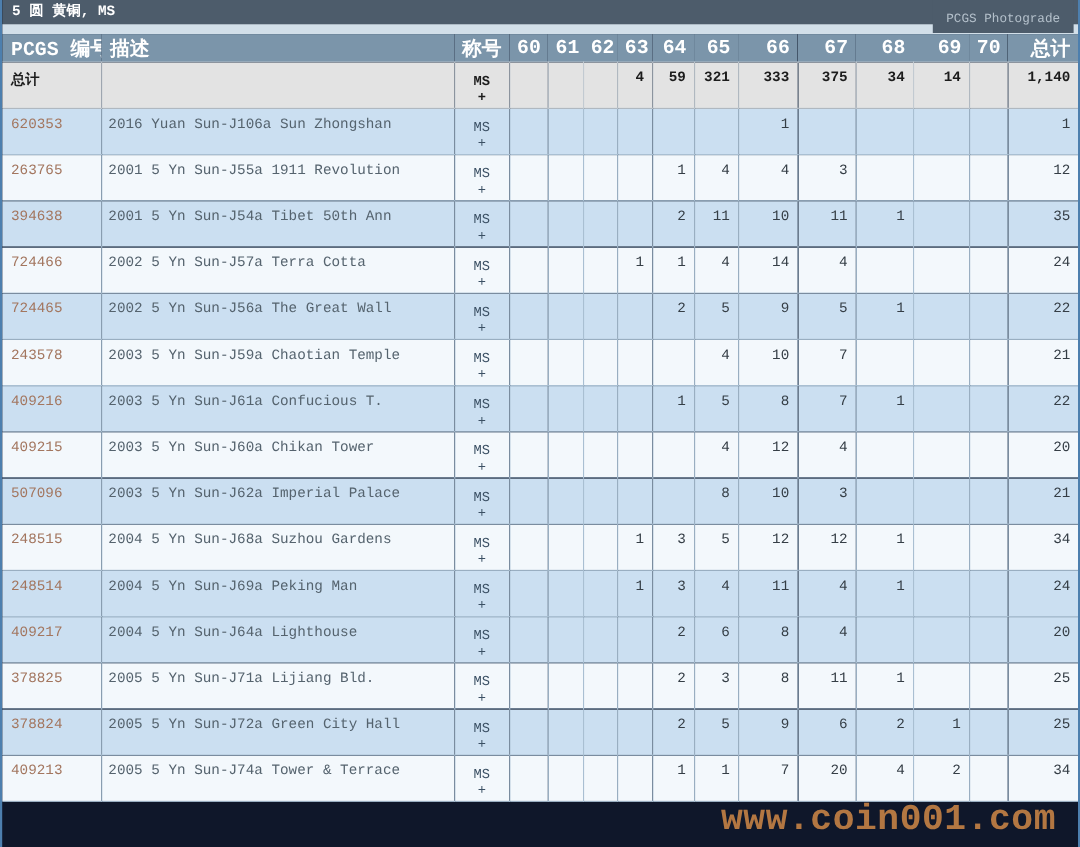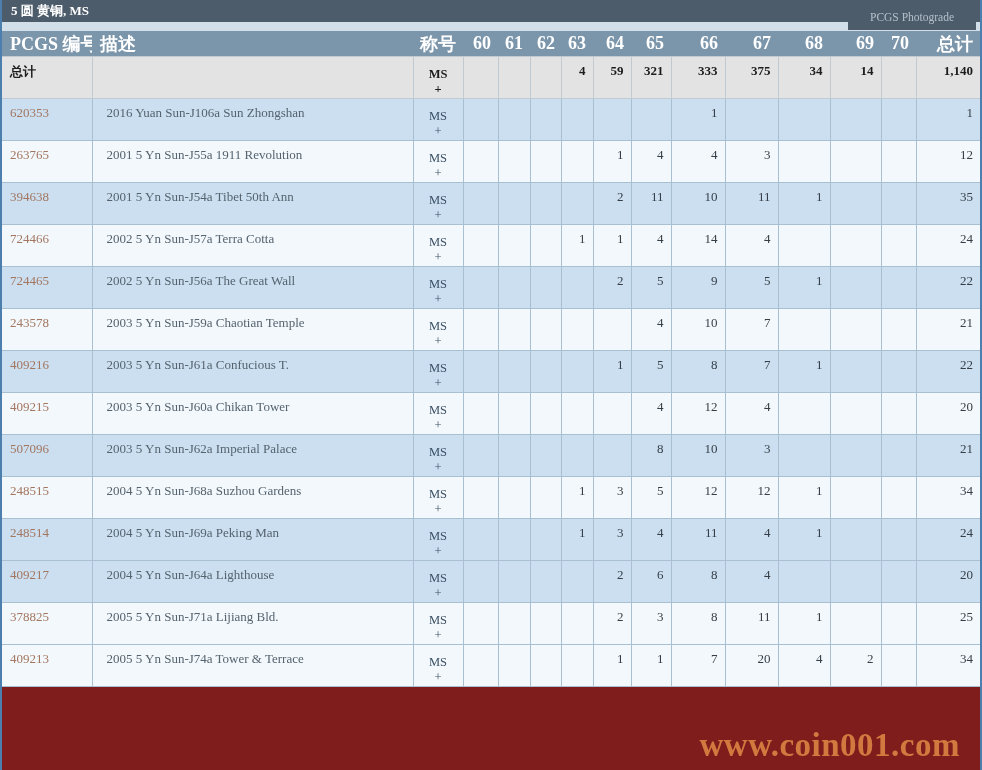--- a/index.html
+++ b/index.html
@@ -3,22 +3,22 @@
 <meta charset="utf-8">
 <style>
   html,body{margin:0;padding:0;background:#fff;}
   .page{
     position:relative;
     width:982px;height:770px;
     box-sizing:border-box;
     border-left:2px solid #4d7fae;
     border-right:2px solid #4d7fae;
     overflow:hidden;
-    font-family:Liberation Serif, serif;
-    background:#7f1d1d;
+    font-family:Liberation Mono, monospace;
+    background:#0f172a;
   }
   .title-bar{
     height:22px;
     background:#4d5c6b;
     color:#fff;
     font-size:13px;
     font-weight:bold;
     line-height:22px;
     padding-left:9px;
   }
@@ -71,21 +71,21 @@
   tr.row-light td{background:#f3f8fc;}
   tr.totals-row td{
     background:#e3e3e3;
     border-color:#c2cad1;
     font-weight:bold;
     color:#1c1c1c;
     height:41px;
   }
   td.c-pcgs{padding-left:8px;}
   td.c-pcgs a{color:#a3765f;text-decoration:none;}
-  td.c-desc{padding-left:14px;color:#55636e;}
+  td.c-desc{padding-left:6px;color:#55636e;}
   td.c-desig{
     text-align:center;
     color:#3b5064;
     font-size:12.5px;
     line-height:15px;
     padding-top:10px;
   }
   tr.totals-row td.c-desig{color:#1c1c1c;}
   td.c-grade,td.c-total{
     text-align:right;
@@ -432,20 +432,40 @@
           <td class="c-grade"></td>
           <td class="c-grade">2</td>
           <td class="c-grade">3</td>
           <td class="c-grade">8</td>
           <td class="c-grade">11</td>
           <td class="c-grade">1</td>
           <td class="c-grade"></td>
           <td class="c-grade"></td>
           <td class="c-total">25</td>
         </tr>
+        <tr class="row-blue">
+          <td class="c-pcgs"><a href="#">378824</a></td>
+          <td class="c-desc">2005 5 Yn Sun-J72a Green City Hall</td>
+          <td class="c-desig">
+            <div>MS</div>
+            <div>+</div>
+          </td>
+          <td class="c-grade"></td>
+          <td class="c-grade"></td>
+          <td class="c-grade"></td>
+          <td class="c-grade"></td>
+          <td class="c-grade">2</td>
+          <td class="c-grade">5</td>
+          <td class="c-grade">9</td>
+          <td class="c-grade">6</td>
+          <td class="c-grade">2</td>
+          <td class="c-grade">1</td>
+          <td class="c-grade"></td>
+          <td class="c-total">25</td>
+        </tr>
         <tr class="row-light">
           <td class="c-pcgs"><a href="#">409213</a></td>
           <td class="c-desc">2005 5 Yn Sun-J74a Tower &amp; Terrace</td>
           <td class="c-desig">
             <div>MS</div>
             <div>+</div>
           </td>
           <td class="c-grade"></td>
           <td class="c-grade"></td>
           <td class="c-grade"></td>

